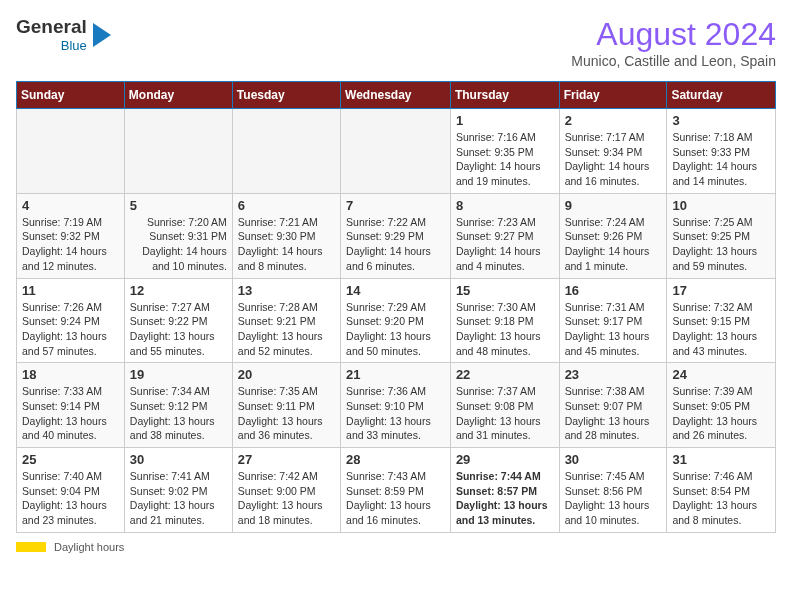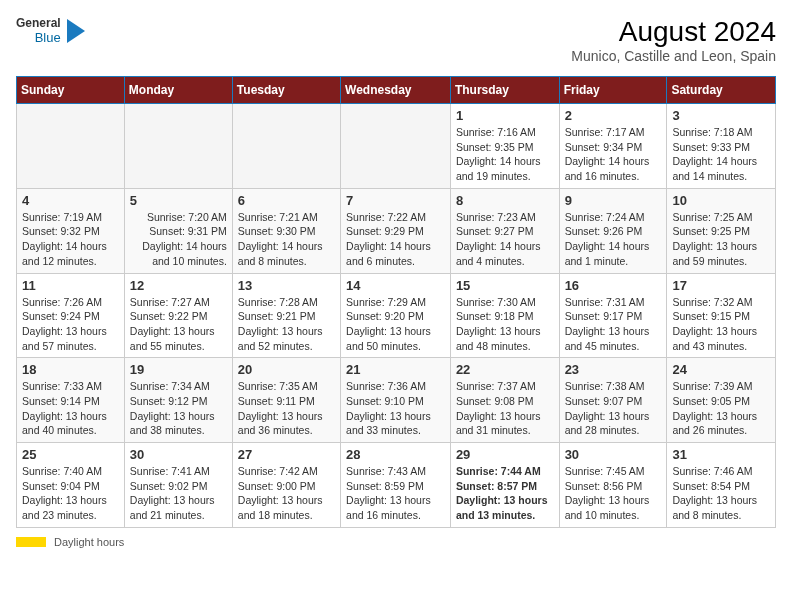--- a/index.html
+++ b/index.html
@@ -18,23 +18,23 @@
     }
     .logo {
       display: flex;
       align-items: center;
       gap: 4px;
     }
     .title-section {
       text-align: right;
     }
     .month-title {
-      font-size: 28px;
+      font-size: 32px;
       font-weight: normal;
-      color: #000000;
+      color: #8b5cf6;
     }
     .location-title {
       font-size: 14px;
       color: #555;
     }
     .calendar-table {
       width: 100%;
       border-collapse: collapse;
       font-size: 11px;
     }
@@ -87,21 +87,21 @@
       background: #ffd700;
       vertical-align: middle;
     }
   </style>
 </head>
 <body>
 
 <div class="header-section">
   <div class="logo">
     <div style="display:flex;flex-direction:column;align-items:flex-end;">
-      <span style="font-size:12px;font-weight:bold;color:#333;">General</span>
+      <span style="font-size:19px;font-weight:bold;color:#333;">General</span>
       <span style="font-size:13px;font-weight:normal;color:#0369a1;">Blue</span>
     </div>
     <div style="width:0;height:0;border-top:12px solid transparent;border-bottom:12px solid transparent;border-left:18px solid #1a7abf;margin-left:2px;"></div>
   </div>
   <div class="title-section">
     <div class="month-title">August 2024</div>
     <div class="location-title">Munico, Castille and Leon, Spain</div>
   </div>
 </div>
 

